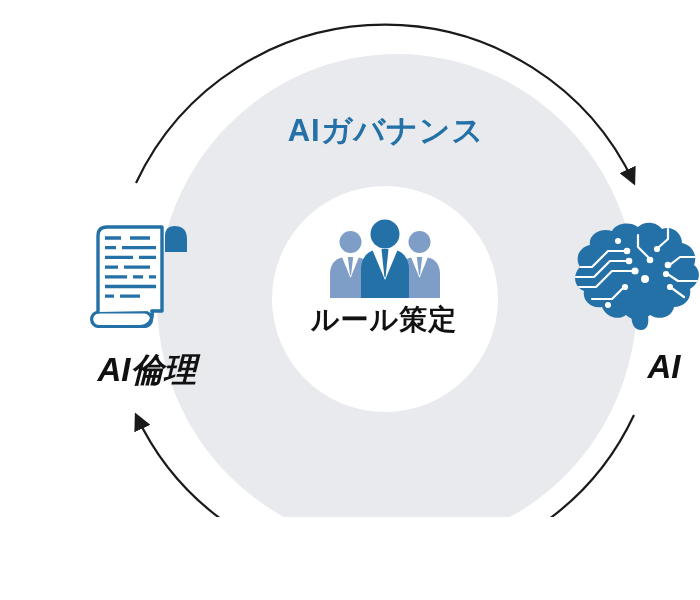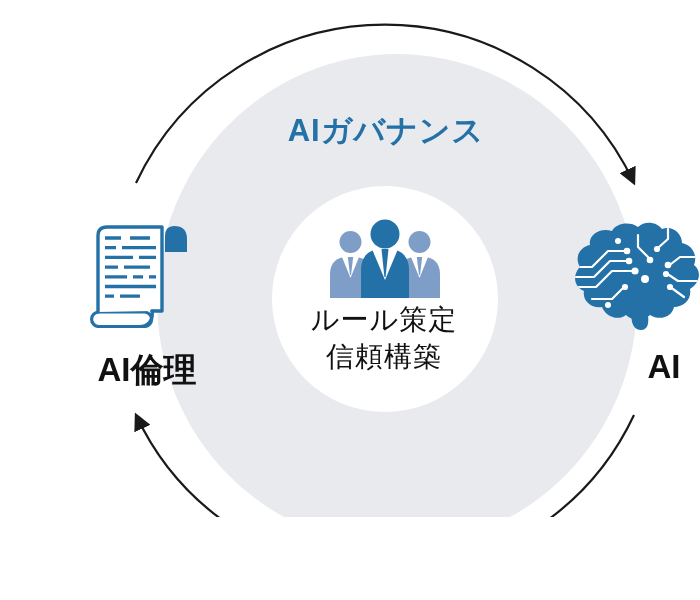--- a/index.html
+++ b/index.html
@@ -19,26 +19,26 @@
   .stage svg{display:block;}
   .bg-layer{position:absolute;left:0;top:0;}
   .abs{position:absolute;}
   .title{
     left:346px;top:110px;transform:translateX(-50%);
     font-size:31px;font-weight:600;color:var(--accent-blue);
     white-space:nowrap;letter-spacing:1px;
   }
   .center-text{
     left:344px;top:301px;transform:translateX(-50%);
-    font-size:28px;font-weight:400;color:var(--label-text);
+    font-size:28px;font-weight:700;color:var(--label-text);
     line-height:37px;text-align:center;white-space:nowrap;letter-spacing:1px;
   }
   .node-label{
     font-size:33px;font-weight:600;color:var(--label-text);
-    white-space:nowrap;transform:translateX(-50%);
+    white-space:nowrap;transform:translateX(-50%);font-style:italic;
   }
   .label-left{left:107px;top:348px;}
   .label-right{left:624px;top:348px;}
   .icon-people{left:290px;top:218px;}
   .icon-scroll{left:50px;top:225px;}
   .icon-brain{left:532px;top:221px;}
 </style>
 </head>
 <body>
 
@@ -77,21 +77,20 @@
     <g>
       <circle cx="55" cy="16" r="14.5" fill="var(--accent-blue)"></circle>
       <path d="M31,80 V52 C31,37 41,31 50,31 H60 C69,31 79,37 79,52 V80 Z" fill="var(--accent-blue)"></path>
       <path d="M42,31 L55,62 L68,31 Z" fill="#fff"></path>
       <path d="M51.5,31 H58.5 L55.6,59 L54.4,59 Z" fill="var(--accent-blue)"></path>
     </g>
   </svg>
 
   <div class="abs center-text">
     <div>ルール策定</div>
-    <div>信頼構築</div>
   </div>
 
   <svg class="abs icon-scroll" width="97" height="103" viewBox="0 0 97 103">
 
     <rect x="1.6" y="87" width="60" height="14.5" rx="7.2" fill="#fff" stroke="var(--accent-blue)" stroke-width="3.2"></rect>
 
     <path d="M8,87 V11 Q8,2 17,2 H72 V86 H62" fill="#fff" stroke="var(--accent-blue)" stroke-width="3.4" stroke-linejoin="round" stroke-linecap="round"></path>
 
     <path d="M62,86 C64,96 57,101.5 49,101.5" fill="none" stroke="var(--accent-blue)" stroke-width="3.2" stroke-linecap="round"></path>
 

